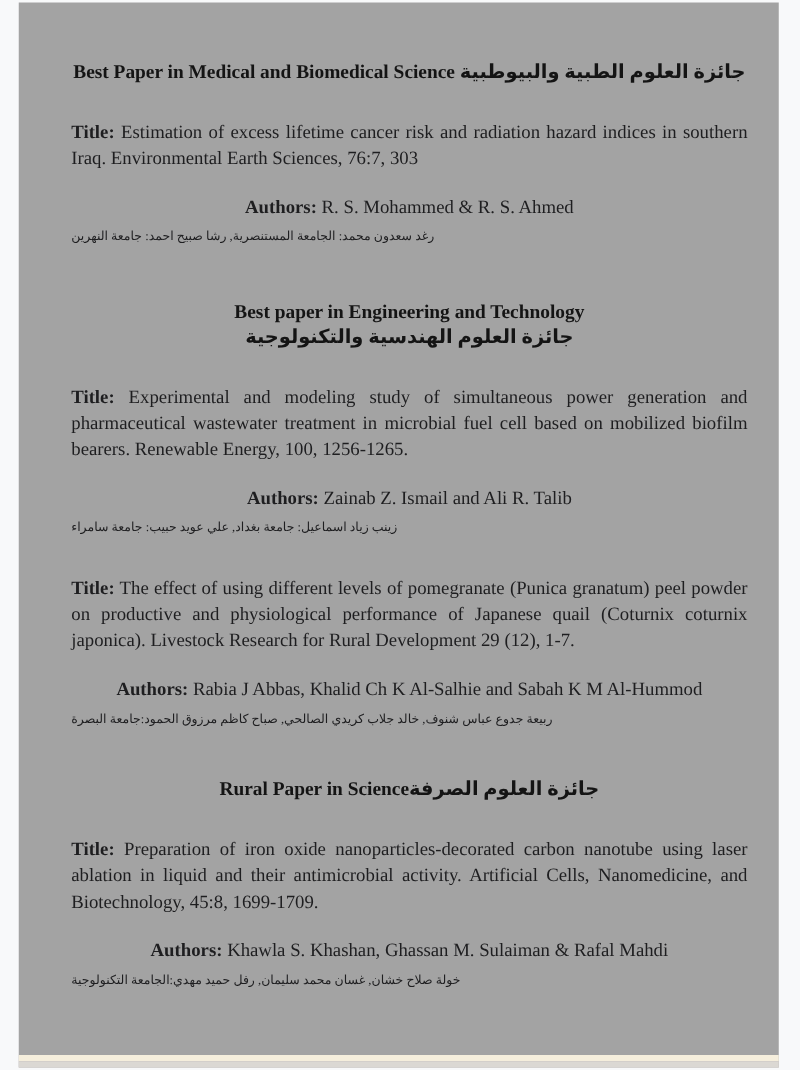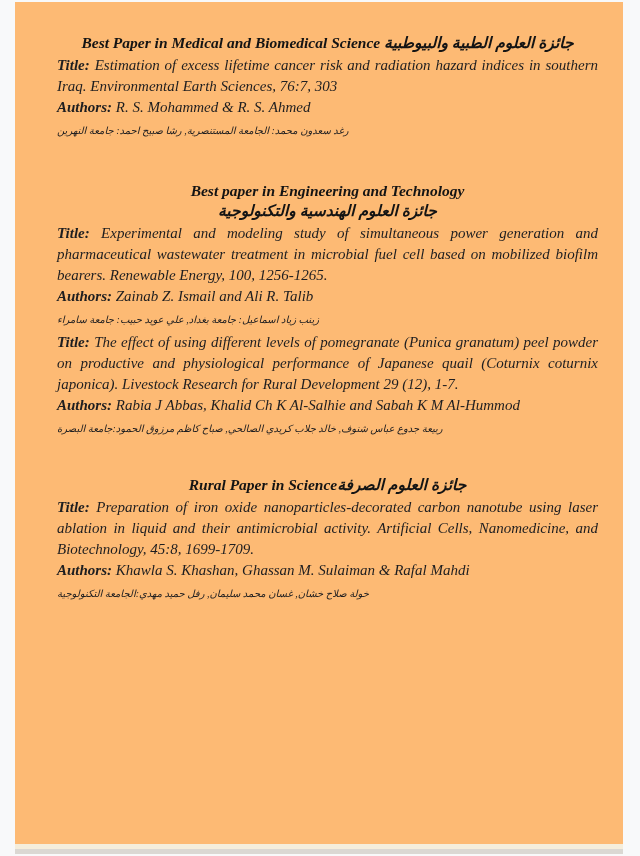--- a/index.html
+++ b/index.html
@@ -14,25 +14,24 @@
     height: 856px;
     overflow: hidden;
     background: #f8f9fa;
   }
   .paper {
     position: absolute;
     left: 15px;
     top: 2px;
     width: 608px;
     height: 852px;
-    background: #fdba74;
+    background: #a3a3a3;
     color: #1e1e20;
     box-sizing: border-box;
-    padding: 1px 25px 0 42px;
-    font-style: italic;
+    padding: 16px 25px 0 42px;
   }
   .paper-edge-light {
     position: absolute;
     left: 0;
     bottom: 5px;
     width: 100%;
     height: 5px;
     background: #f5eedc;
   }
   .paper-edge-dark {
@@ -51,24 +50,25 @@
     color: #141414;
   }
   .heading .ar { unicode-bidi: embed; }
   p {
     margin: 0;
     font-size: 15px;
     line-height: 21px;
   }
   .title-par {
     text-align: justify;
-    margin-top: 2px;
+    margin-top: 28px;
   }
   .authors-par {
-    margin-top: 0;
+    margin-top: 18px;
+    text-align: center;
   }
   .label { font-weight: bold; }
   .arabic-line {
     direction: rtl;
     text-align: left;
     margin-top: 2px;
     font-size: 10px;
     line-height: 21px;
   }
   

